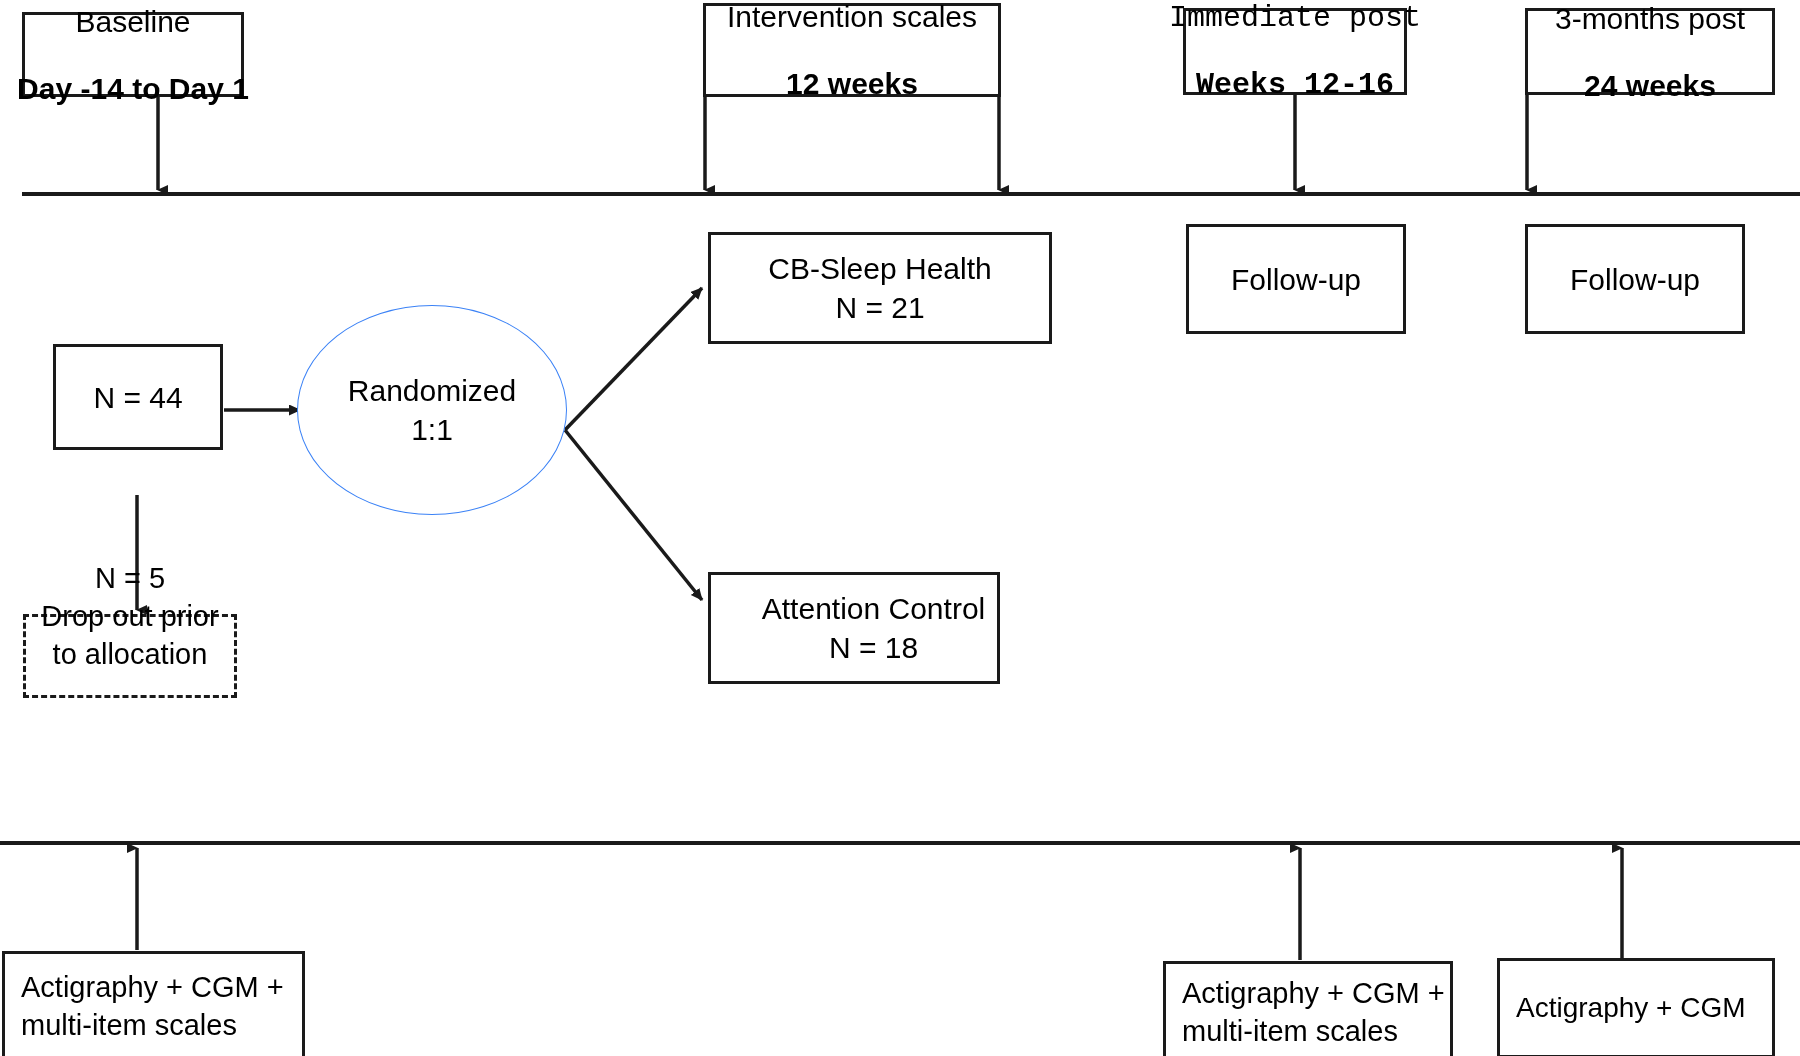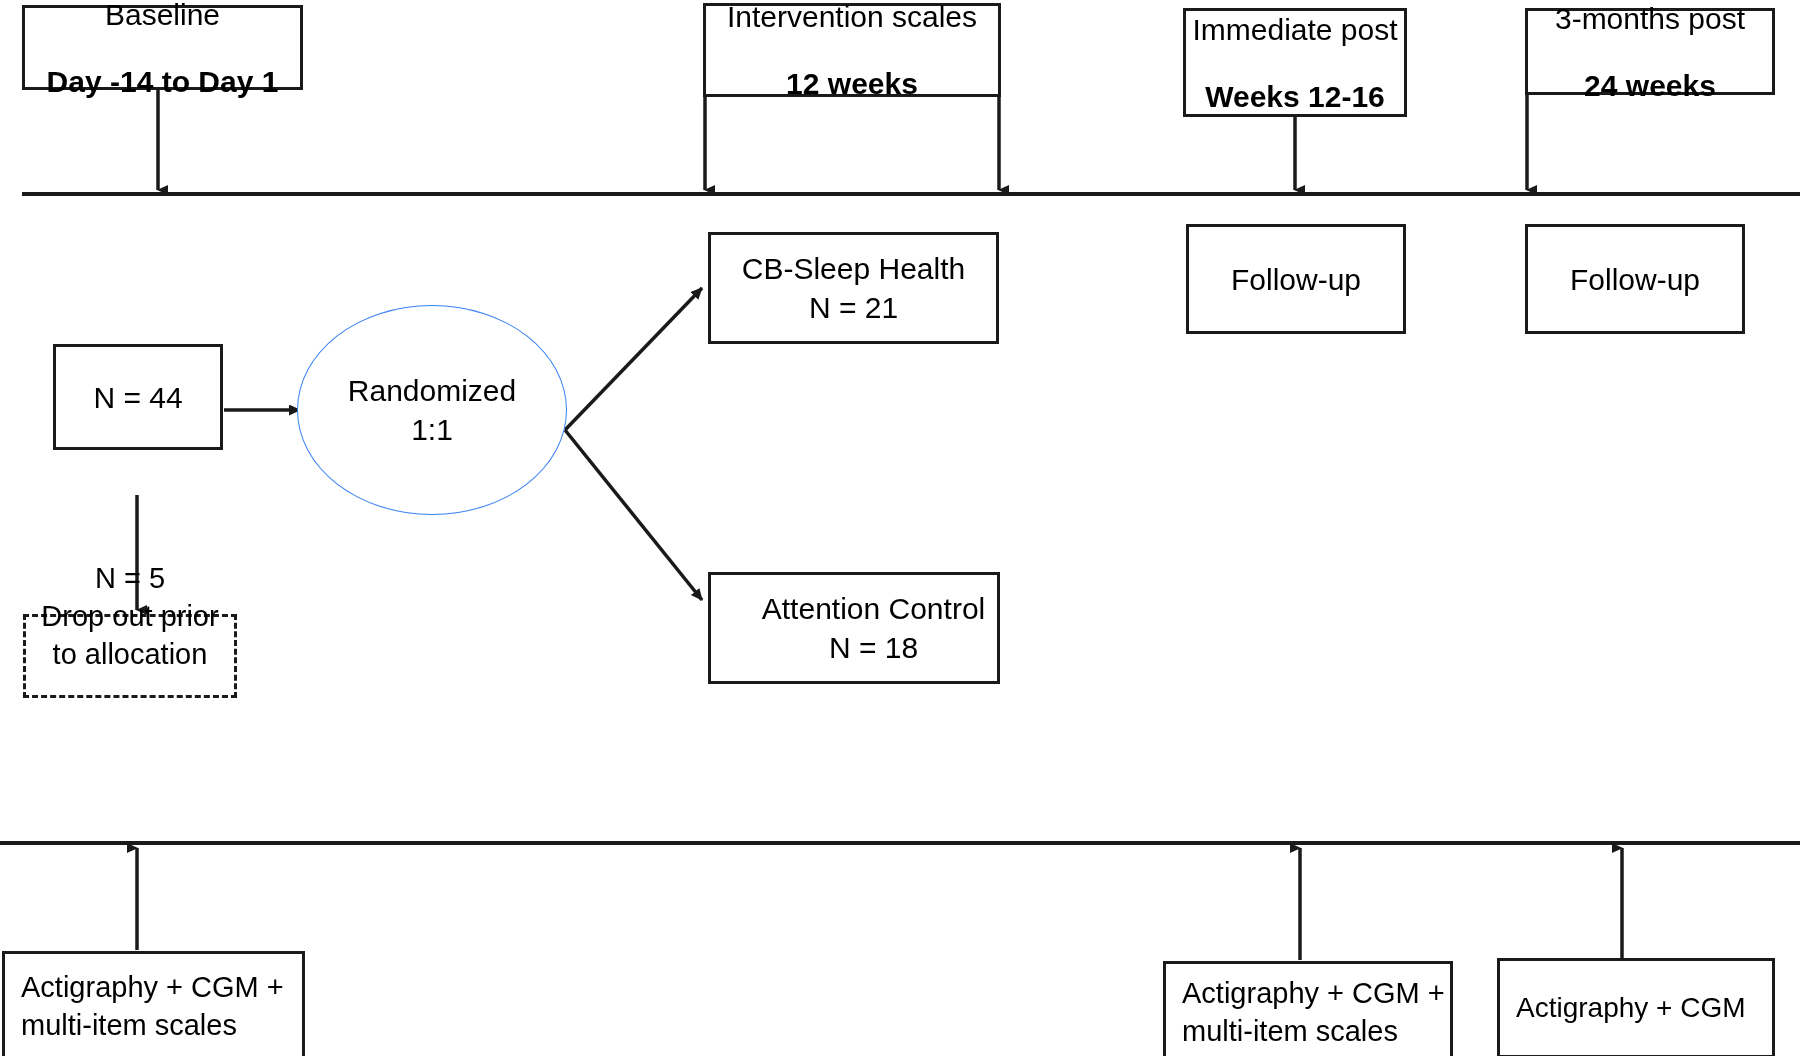--- a/index.html
+++ b/index.html
@@ -100,31 +100,31 @@
 
     <line x1="565" y1="430" x2="702" y2="288" stroke="#1a1a1a" stroke-width="3.5" marker-end="url(#arrowDiag)"></line>
 
     <line x1="565" y1="430" x2="702" y2="600" stroke="#1a1a1a" stroke-width="3.5" marker-end="url(#arrowDiag)"></line>
 
     <line x1="137" y1="950" x2="137" y2="848" stroke="#1a1a1a" stroke-width="3.5" marker-end="url(#arrowUp)"></line>
     <line x1="1300" y1="960" x2="1300" y2="848" stroke="#1a1a1a" stroke-width="3.5" marker-end="url(#arrowUp)"></line>
     <line x1="1622" y1="958" x2="1622" y2="848" stroke="#1a1a1a" stroke-width="3.5" marker-end="url(#arrowUp)"></line>
   </svg>
 
-  <div class="node boxed" style="left:22px; top:5px; width:281px; height:85px;">
+  <div class="node boxed" style="left:22px; top:12px; width:222px; height:85px;">
     <div class="ln fs30">Baseline</div>
     <div class="ln fs30 bold">Day -14 to Day 1</div>
   </div>
 
   <div class="node boxed" style="left:703px; top:3px; width:298px; height:94px;">
     <div class="ln fs30">Intervention scales</div>
     <div class="ln fs30 bold">12 weeks</div>
   </div>
 
-  <div class="node boxed" style="left:1183px; top:8px; width:224px; height:109px;">
+  <div class="node boxed" style="left:1183px; top:8px; width:224px; height:87px;font-family:Liberation Mono, monospace;">
     <div class="ln fs30">Immediate post</div>
     <div class="ln fs30 bold">Weeks 12-16</div>
   </div>
 
   <div class="node boxed" style="left:1525px; top:8px; width:250px; height:87px;">
     <div class="ln fs30">3-months post</div>
     <div class="ln fs30 bold">24 weeks</div>
   </div>
 
   <div class="node boxed" style="left:53px; top:328px; width:170px; height:106px;margin-top:16px;">
@@ -135,21 +135,21 @@
     <div class="ln fs29">N = 5</div>
     <div class="ln fs29">Drop out prior</div>
     <div class="ln fs29">to allocation</div>
   </div>
 
   <div class="node ellipse-node" style="left:297px; top:305px; width:270px; height:210px;">
     <div class="ln fs30">Randomized</div>
     <div class="ln fs30">1:1</div>
   </div>
 
-  <div class="node boxed" style="left:708px; top:232px; width:291px; height:112px;">
+  <div class="node boxed" style="left:708px; top:232px; width:344px; height:112px;">
     <div class="ln fs30">CB-Sleep Health</div>
     <div class="ln fs30">N = 21</div>
   </div>
 
   <div class="node boxed" style="left:708px; top:572px; width:292px; height:112px;padding-left:39px;">
     <div class="ln fs30">Attention Control</div>
     <div class="ln fs30">N = 18</div>
   </div>
 
   <div class="node boxed" style="left:1186px; top:224px; width:220px; height:110px;">

